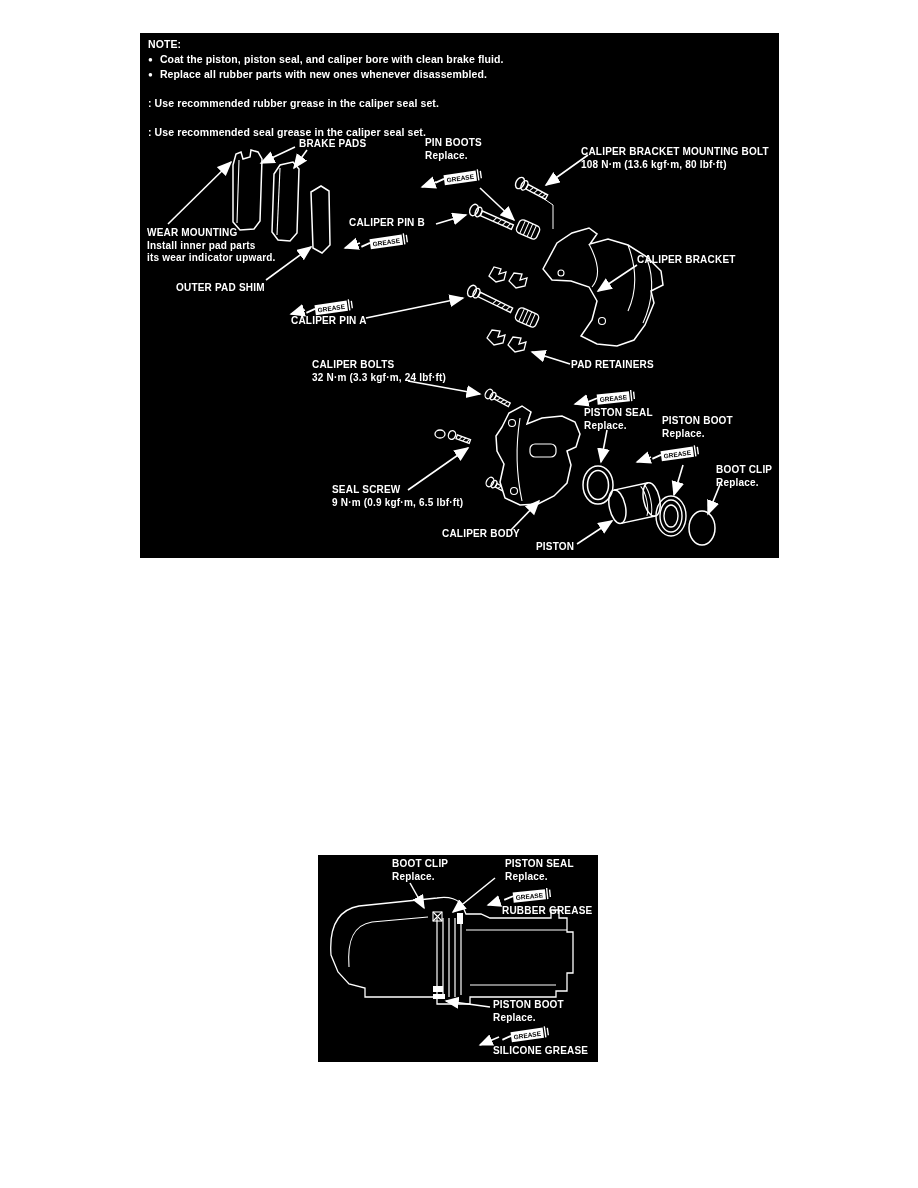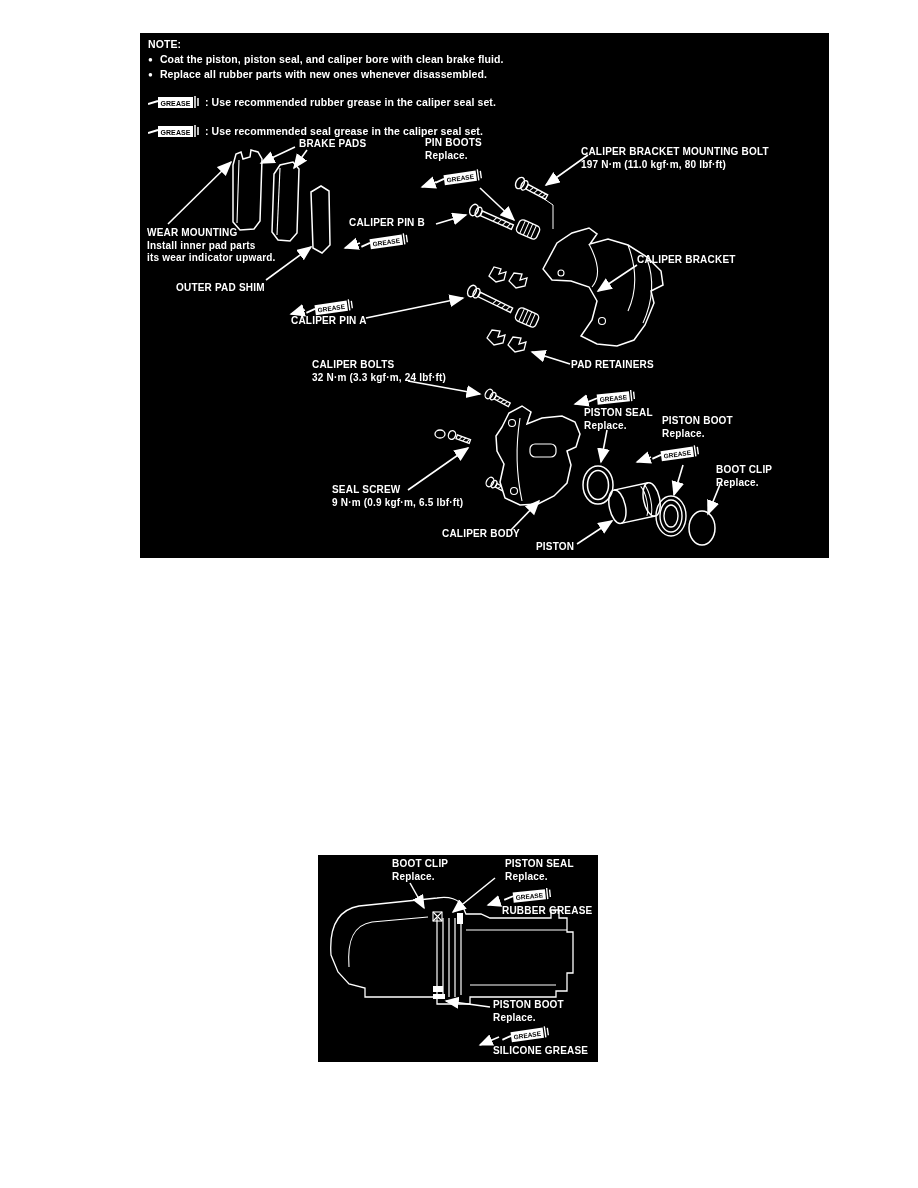--- a/index.html
+++ b/index.html
@@ -1,34 +1,34 @@
 <!DOCTYPE html>
 <html><head>
 <meta charset="utf-8">
 <style>
   html,body { margin:0; padding:0; }
   body {
     width:918px; height:1188px; background:#ffffff; position:relative;
     font-family:"Liberation Sans", sans-serif; overflow:hidden;
   }
   .figure { position:absolute; background:#000; overflow:hidden; }
-  #fig1 { left:140px; top:33px; width:689px; height:525px; }
+  #fig1 { left:140px; top:33px; width:639px; height:525px; }
   #fig2 { left:318px; top:855px; width:280px; height:207px; }
   .art { position:absolute; left:0; top:0; }
   .lbl {
     position:absolute; color:#fff; font-weight:bold; font-size:10px;
     line-height:12.5px; letter-spacing:0.2px; white-space:nowrap;
   }
   .note {
     position:absolute; left:8px; top:4px; color:#fff; font-weight:bold;
     font-size:10.5px; line-height:15px; letter-spacing:0.1px; width:600px;
   }
   .bullet-row { display:flex; gap:7px; align-items:flex-start; }
   .bullet { font-size:8px; line-height:15px; }
-  .grease-row { display:flex; gap:3px; align-items:center; margin-top:11px; height:18px; }
+  .grease-row { display:flex; gap:3px; margin-top:11px; height:18px;flex-direction:column; }
   .gicon { position:absolute; }
   .r8 { transform:rotate(-8deg); }
   .r6 { transform:rotate(-6deg); }
   svg text { font-family:"Liberation Sans", sans-serif; }
 </style>
 </head>
 <body>
 
 <div class="figure" id="fig1">
 
@@ -249,21 +249,21 @@
 
   <div class="lbl" style="left:159px;top:105px">BRAKE PADS</div>
 
   <div class="lbl" style="left:285px;top:104px">
     <div>PIN BOOTS</div>
     <div>Replace.</div>
   </div>
 
   <div class="lbl" style="left:441px;top:113px">
     <div>CALIPER BRACKET MOUNTING BOLT</div>
-    <div>197 N·m (11.0 kgf·m, 80 lbf·ft)</div>
+    <div>108 N·m (13.6 kgf·m, 80 lbf·ft)</div>
   </div>
 
   <div class="lbl" style="left:7px;top:194px">
     <div>WEAR MOUNTING</div>
     <div>Install inner pad parts</div>
     <div>its wear indicator upward.</div>
   </div>
 
   <div class="lbl" style="left:36px;top:249px">OUTER PAD SHIM</div>
 

